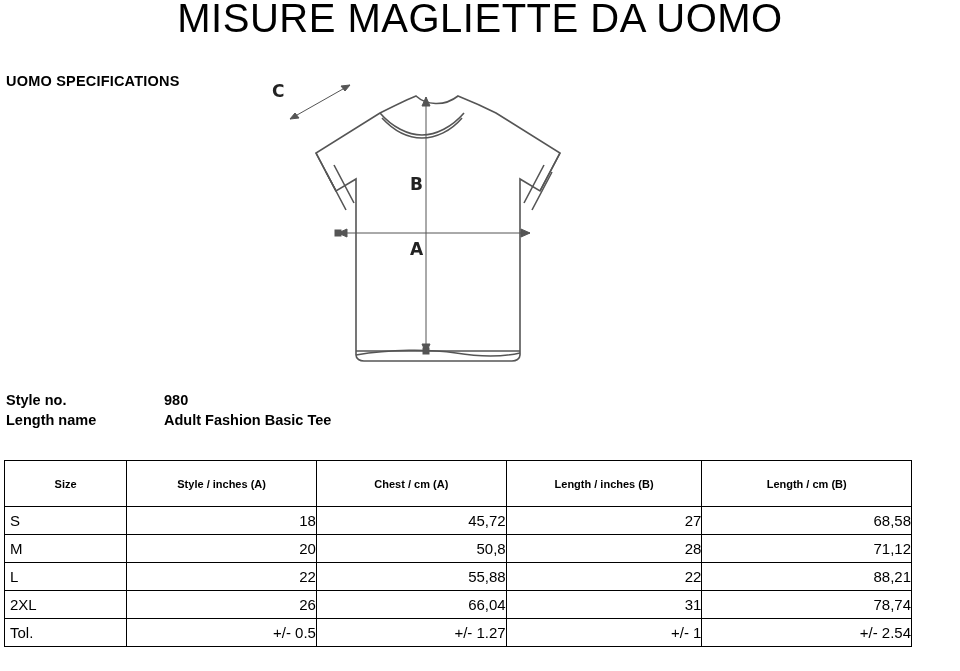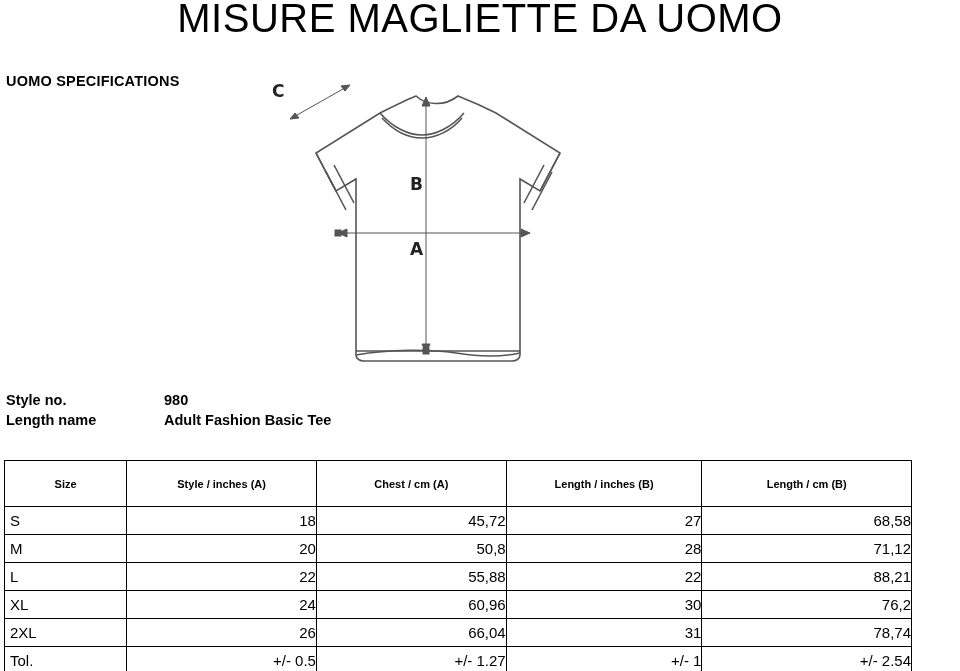--- a/index.html
+++ b/index.html
@@ -189,27 +189,20 @@
         <td>71,12</td>
       </tr>
       <tr>
         <td class="size-cell">L</td>
         <td>22</td>
         <td>55,88</td>
         <td>22</td>
         <td>88,21</td>
       </tr>
       <tr>
-        <td class="size-cell">XL</td>
-        <td>24</td>
-        <td>60,96</td>
-        <td>30</td>
-        <td>76,2</td>
-      </tr>
-      <tr>
         <td class="size-cell">2XL</td>
         <td>26</td>
         <td>66,04</td>
         <td>31</td>
         <td>78,74</td>
       </tr>
       <tr>
         <td class="size-cell">Tol.</td>
         <td>+/- 0.5</td>
         <td>+/- 1.27</td>

